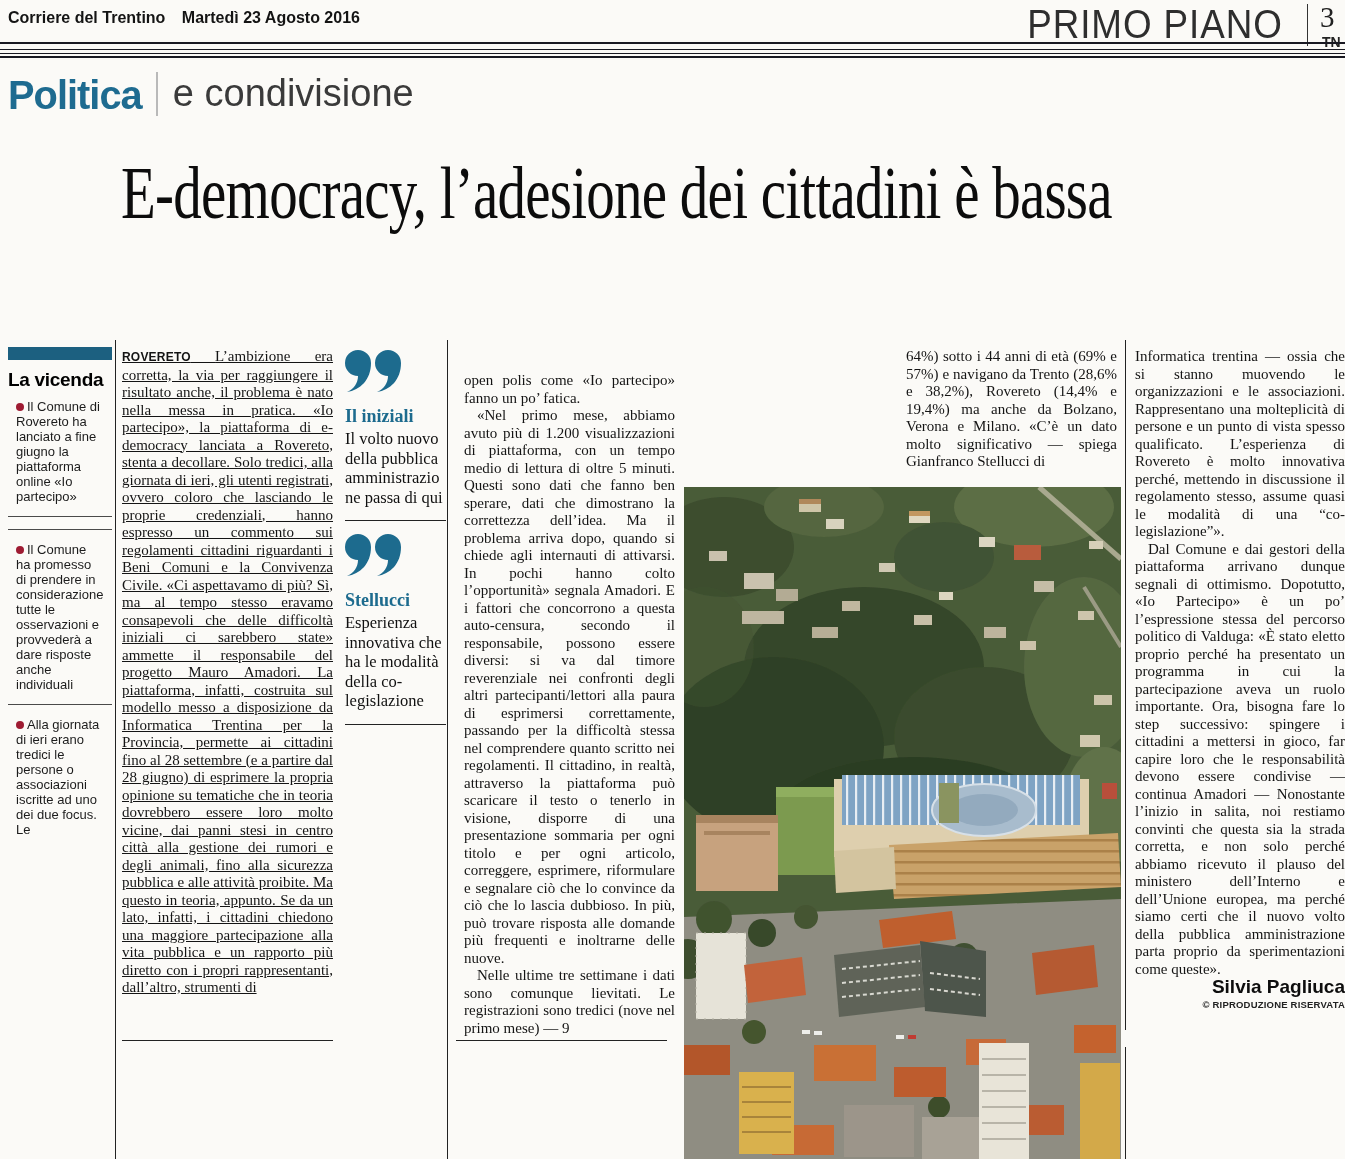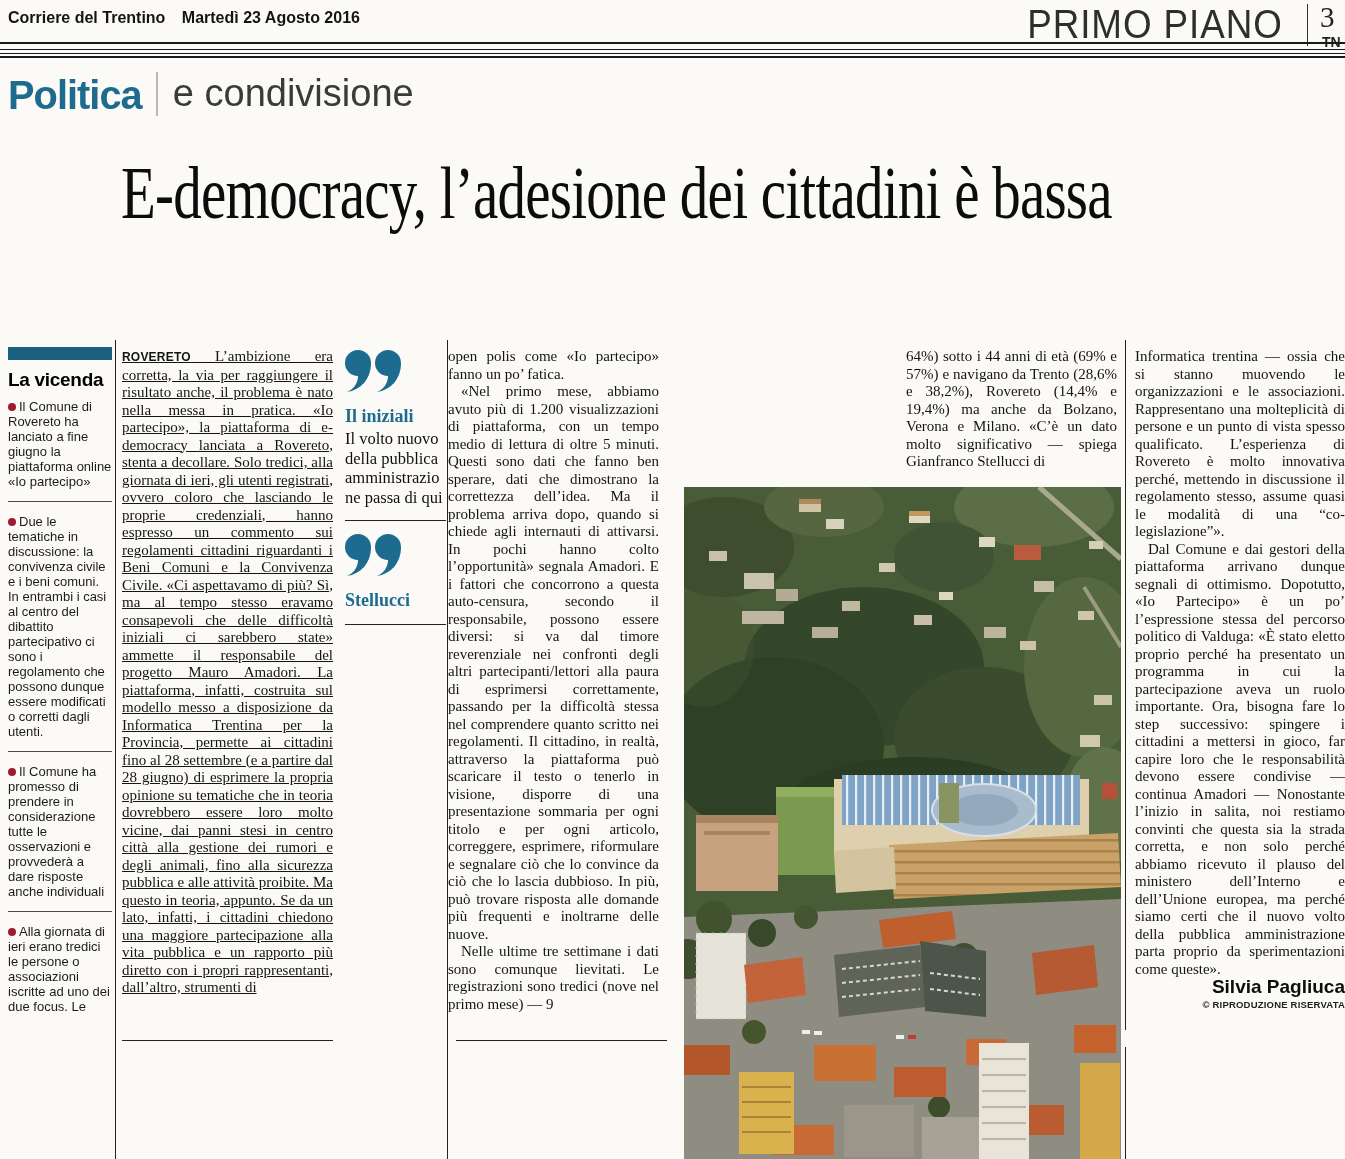--- a/index.html
+++ b/index.html
@@ -35,35 +35,35 @@
   .headline{position:absolute;left:121px;top:152px;width:1224px;}
   .headline h1{margin:0;font-weight:500;font-size:75px;line-height:82px;color:#0c0c0c;}
   .headline h1 span{display:inline-block;transform:scaleX(.76);transform-origin:0 0;white-space:nowrap;letter-spacing:-1px;}
   .deck{margin-top:4px;font-weight:bold;font-size:26px;line-height:31px;color:#111;}
   .deck span{display:block;transform:scaleX(.9);transform-origin:0 0;white-space:nowrap;letter-spacing:-.2px;}
 
   
   .vicenda{position:absolute;left:8px;top:347px;width:104px;font-family:"Liberation Sans",sans-serif;}
   .vicenda-bar{height:13px;background:#1c6080;margin-bottom:9px;}
   .vicenda-title{font-size:19px;font-weight:bold;color:#000;margin:0 0 8px;letter-spacing:-.3px;}
-  .vicenda-item{font-size:13px;line-height:15px;color:#1c1c1c;margin:0;}
+  .vicenda-item{font-size:13px;line-height:15px;color:#1c1c1c;margin:8px;}
   .bullet{display:inline-block;width:8px;height:8px;border-radius:50%;background:#9e1b32;margin-right:3px;}
   .vicenda-div{height:1px;background:#4a4a4a;margin:12px 0;}
 
   
   .vrule{position:absolute;width:1px;background:#222;}
   .hdiv{position:absolute;height:1px;background:#222;}
 
   
   .col{position:absolute;top:348px;width:211px;font-size:15px;line-height:17.5px;
        text-align:justify;color:#141414;}
   .col p{margin:0;}
   .col p + p{text-indent:13px;}
   .dateline{font-family:"Liberation Sans",sans-serif;font-weight:bold;font-size:12px;letter-spacing:.2px;}
-  .c1{left:122px;text-decoration:underline;} .c3{left:448px;} .c4{left:684px;} .c5{left:906px;} .c6{left:1135px;width:210px;}
+  .c1{left:122px;text-decoration:underline;} .c3{left:464px;margin-top:24px;} .c4{left:684px;} .c5{left:906px;} .c6{left:1135px;width:210px;}
 
   .byline{text-align:right;font-family:"Liberation Sans",sans-serif;font-weight:bold;
           font-size:19px;margin-top:8px;color:#0d0d0d;}
   .copyright{text-align:right;font-family:"Liberation Sans",sans-serif;font-weight:bold;
              font-size:9.5px;color:#222;margin-top:5px;letter-spacing:.2px;}
 
   
   .quotecol{position:absolute;left:345px;top:350px;width:101px;}
   .quote-name{font-size:18px;font-weight:bold;color:#1d6b8e;margin:10px 0 2px;}
   .quote-text{font-size:16.5px;line-height:19.5px;color:#101010;overflow-wrap:break-word;}
@@ -102,21 +102,20 @@
 
   <div class="headline">
     <h1><span>E-democracy, l’adesione dei cittadini è bassa</span></h1>
   </div>
 
   <div class="vicenda">
     <div class="vicenda-bar"></div>
     <p class="vicenda-title">La vicenda</p>
     <p class="vicenda-item"><span class="bullet"></span><span>Il Comune di Rovereto ha lanciato a fine giugno la piattaforma online «Io partecipo»</span></p>
     <div class="vicenda-div"></div>
-    <p class="vicenda-item"><span class="bullet"></span><span>Due le tematiche in discussione: la convivenza civile e i beni comuni. In entrambi i casi al centro del dibattito partecipativo ci sono i regolamento che possono dunque essere modificati o corretti dagli utenti.</span></p>
     <div class="vicenda-div"></div>
     <p class="vicenda-item"><span class="bullet"></span><span>Il Comune ha promesso di prendere in considerazione tutte le osservazioni e provvederà a dare risposte anche individuali</span></p>
     <div class="vicenda-div"></div>
     <p class="vicenda-item"><span class="bullet"></span><span>Alla giornata di ieri erano tredici le persone o associazioni iscritte ad uno dei due focus. Le</span></p>
   </div>
 
   <div class="vrule" style="left:115px;top:340px;height:819px;"></div>
   <div class="vrule" style="left:447px;top:340px;height:819px;"></div>
   <div class="vrule" style="left:1125px;top:340px;height:690px;"></div>
   <div class="vrule" style="left:1125px;top:1047px;height:112px;"></div>
@@ -132,20 +131,21 @@
       <path fill="#1d6b8e" transform="translate(30,0)" d="M26 13 A13 13 0 1 0 0 13 A13 13 0 0 0 13 26 C13 33 9 39 2 42 C15 40 26 30 26 13 Z"></path>
     </svg>
     <p class="quote-name">Il iniziali</p>
     <p class="quote-text" style="margin:0;">Il volto nuovo della pubblica amministrazione passa di qui</p>
     <div class="quote-div"></div>
     <svg width="56" height="42" viewBox="0 0 56 42">
       <path fill="#1d6b8e" d="M26 13 A13 13 0 1 0 0 13 A13 13 0 0 0 13 26 C13 33 9 39 2 42 C15 40 26 30 26 13 Z"></path>
       <path fill="#1d6b8e" transform="translate(30,0)" d="M26 13 A13 13 0 1 0 0 13 A13 13 0 0 0 13 26 C13 33 9 39 2 42 C15 40 26 30 26 13 Z"></path>
     </svg>
     <p class="quote-name">Stellucci</p>
+    <p class="quote-text" style="margin:0;">Esperienza innovativa che ha le modalità della co-legislazione</p>
     <div class="quote-div"></div>
   </div>
 
   <div class="col c3">
     <p>open polis come «Io partecipo» fanno un po’ fatica.</p>
     <p>«Nel primo mese, abbiamo avuto più di 1.200 visualizzazioni di piattaforma, con un tempo medio di lettura di oltre 5 minuti. Questi sono dati che fanno ben sperare, dati che dimostrano la correttezza dell’idea. Ma il problema arriva dopo, quando si chiede agli internauti di attivarsi. In pochi hanno colto l’opportunità» segnala Amadori. E i fattori che concorrono a questa auto-censura, secondo il responsabile, possono essere diversi: si va dal timore reverenziale nei confronti degli altri partecipanti/lettori alla paura di esprimersi correttamente, passando per la difficoltà stessa nel comprendere quanto scritto nei regolamenti. Il cittadino, in realtà, attraverso la piattaforma può scaricare il testo o tenerlo in visione, disporre di una presentazione sommaria per ogni titolo e per ogni articolo, correggere, esprimere, riformulare e segnalare ciò che lo convince da ciò che lo lascia dubbioso. In più, può trovare risposta alle domande più frequenti e inoltrarne delle nuove.</p>
     <p>Nelle ultime tre settimane i dati sono comunque lievitati. Le registrazioni sono tredici (nove nel primo mese) — 9</p>
   </div>
   <div class="hdiv" style="left:456px;top:1040px;width:211px;"></div>
 

